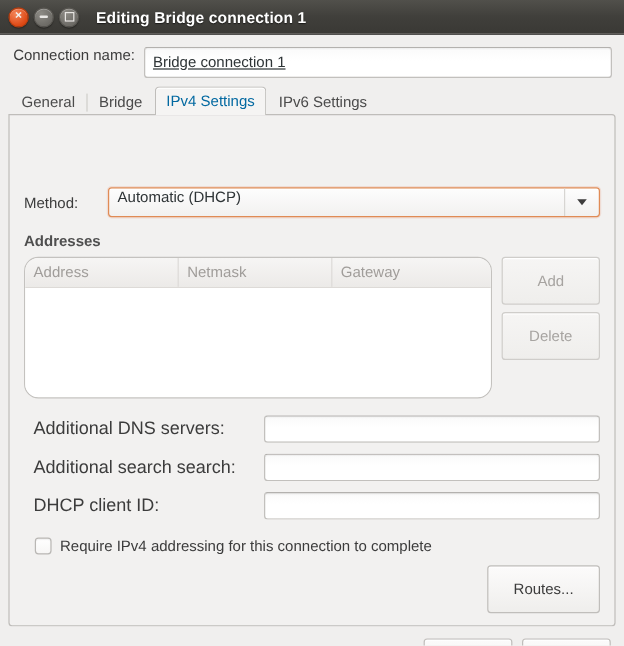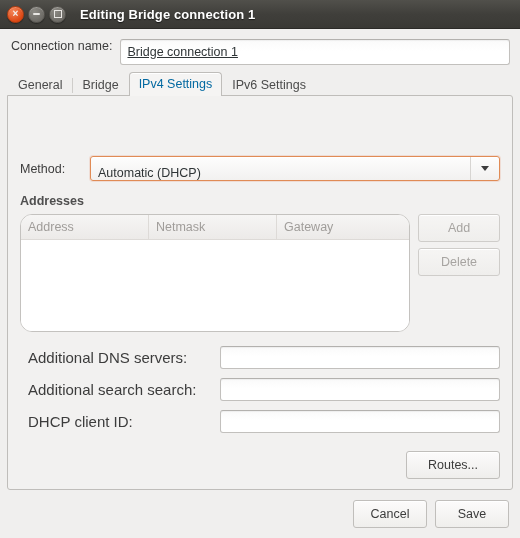--- a/index.html
+++ b/index.html
@@ -189,21 +189,21 @@
     color: #3c3c3c;
   }
   .combo {
     flex: 1;
     height: 25px;
     box-sizing: border-box;
     border: 1px solid #e08b55;
     border-radius: 3px;
     background: linear-gradient(to bottom, #fdfdfd, #f2f1f0);
     display: flex;
-    align-items: flex-end;
+    align-items: flex-start;
     position: relative;
     box-shadow: 0 0 0 1px rgba(221,72,20,.12), inset 0 1px 0 #ffffff;
     cursor: pointer;
   }
   .combo-value {
     flex: 1;
     padding-left: 7px;
     font-size: 12.5px;
     color: #2e3436;
   }
@@ -268,21 +268,21 @@
   .addr-body { flex: 1; background: #ffffff; }
 
   .addr-buttons {
     display: flex;
     flex-direction: column;
     gap: 6px;
     width: 82px;
     flex: none;
   }
   .btn {
-    height: 28px;
+    height: 40px;
     box-sizing: border-box;
     border: 1px solid #c0bebb;
     border-radius: 3px;
     background: linear-gradient(to bottom, #fcfbfb, #efeeec);
     font-family: "Liberation Sans", sans-serif;
     font-size: 12.5px;
     color: #3c3c3c;
     cursor: pointer;
     box-shadow: inset 0 1px 0 #ffffff;
     padding: 0 10px;
@@ -436,20 +436,24 @@
         </div>
         <div class="field-row">
           <div class="field-label">Additional search search:</div>
           <input class="field-input" type="text" value="" style="">
         </div>
         <div class="field-row">
           <div class="field-label">DHCP client ID:</div>
           <input class="field-input" type="text" value="" style="">
         </div>
 
+        <div class="check-row">
+          <div class="checkbox"></div>
+          <div class="check-label">Require IPv4 addressing for this connection to complete</div>
+        </div>
 
         <div class="routes-row">
           <button class="btn btn-routes">Routes...</button>
         </div>
 
       </div>
     </div>
 
     <div class="actionbar">
       <button class="btn btn-action">Cancel</button>

